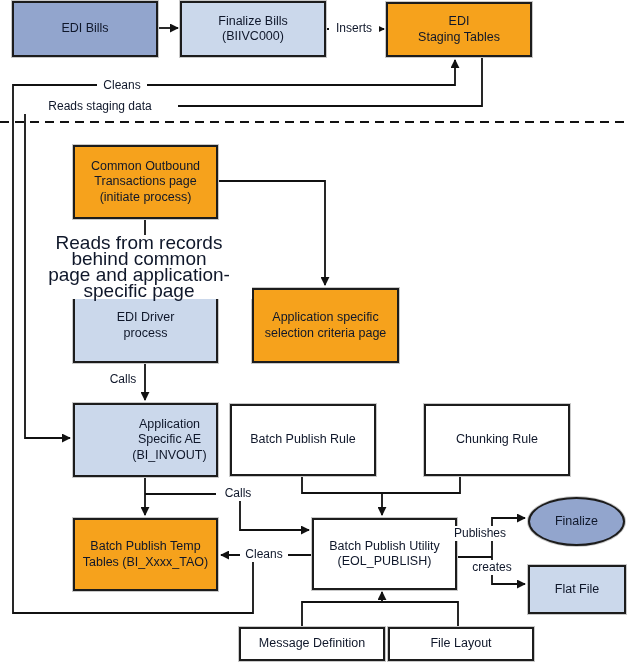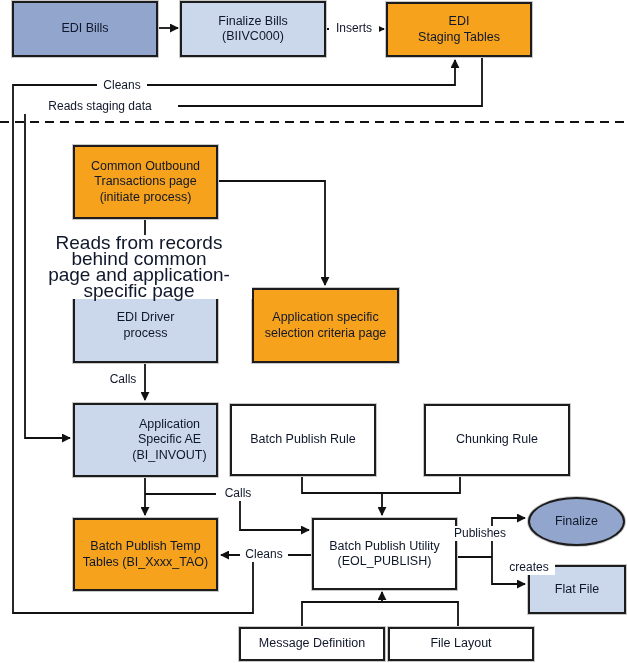--- a/index.html
+++ b/index.html
@@ -105,15 +105,15 @@
 page and application-specific page</div>
 
   <div class="elabel" style="left:102px;top:372px;width:42px;">Calls</div>
 
   <div class="elabel" style="left:216px;top:486px;width:44px;">Calls</div>
 
   <div class="elabel" style="left:240px;top:547px;width:48px;">Cleans</div>
 
   <div class="elabel" style="left:450px;top:526px;width:60px;">Publishes</div>
 
-  <div class="elabel" style="left:466px;top:560px;width:52px;margin-left:37px;">creates</div>
+  <div class="elabel" style="left:466px;top:560px;width:52px;">creates</div>
 
 </div>
 
 </body></html>

